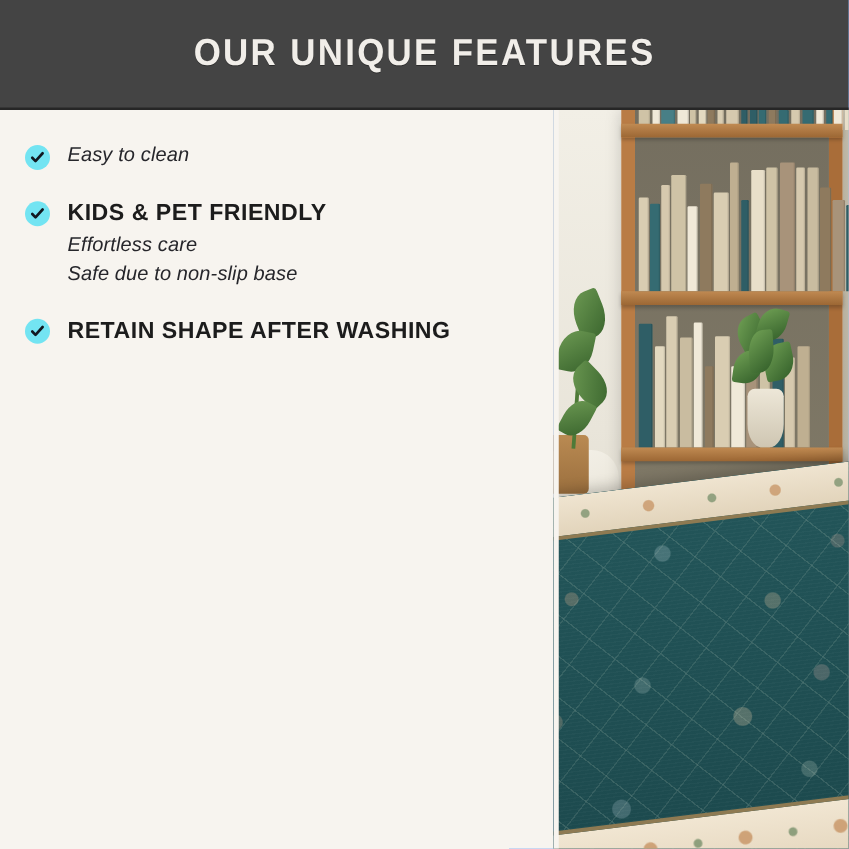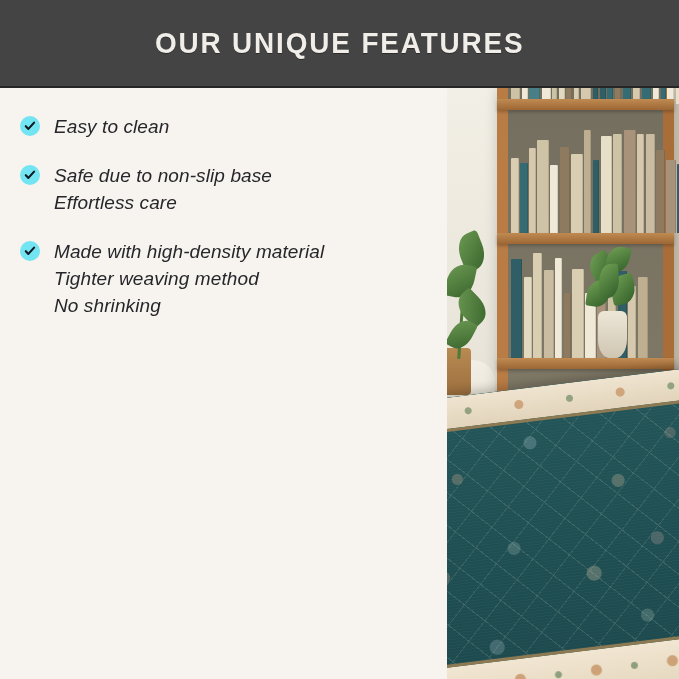--- a/index.html
+++ b/index.html
@@ -66,21 +66,21 @@
     color:#1C1C1C;
     letter-spacing:0.4px;
     text-transform:uppercase;
     line-height:1.15;
     margin:0 0 6px 0;
     font-family:"Liberation Sans", sans-serif;
   }
   .feature-lines{margin:0;padding:0;list-style:none;}
   .feature-line{
     font-style:italic;
-    font-size:19px;
+    font-size:16px;
     line-height:1.42;
     color:#26262B;
     letter-spacing:0.1px;
     font-family:"Liberation Sans", sans-serif;
   }
   .feature-para{
     font-style:italic;
     font-size:17px;
     line-height:1.42;
     color:#26262B;
@@ -298,37 +298,34 @@
           <li class="feature-line">Easy to clean</li>
         </ul>
       </div>
 
       <div class="feature">
         <span class="check-badge">
           <svg width="12" height="12" viewBox="0 0 12 12" aria-hidden="true">
             <path d="M1.8 6.2 L4.4 8.9 L10.1 2.6" fill="none" stroke="#111820" stroke-width="2.1" stroke-linecap="round" stroke-linejoin="round"></path>
           </svg>
         </span>
+        <div class="feature-title">KIDS &amp; PET FRIENDLY</div>
         <ul class="feature-lines">
+          <li class="feature-line">Effortless care</li>
           <li class="feature-line">Safe due to non-slip base</li>
-          <li class="feature-line">Effortless care</li>
         </ul>
       </div>
 
       <div class="feature">
         <span class="check-badge">
           <svg width="12" height="12" viewBox="0 0 12 12" aria-hidden="true">
             <path d="M1.8 6.2 L4.4 8.9 L10.1 2.6" fill="none" stroke="#111820" stroke-width="2.1" stroke-linecap="round" stroke-linejoin="round"></path>
           </svg>
         </span>
-        <ul class="feature-lines">
-          <li class="feature-line">Made with high-density material</li>
-          <li class="feature-line">Tighter weaving method</li>
-          <li class="feature-line">No shrinking</li>
-        </ul>
+        <div class="feature-title">RETAIN SHAPE AFTER WASHING</div>
       </div>
 
 
     </div>
 
     <div class="photo-panel">
       <div class="panel-divider"></div>
       <div class="photo-inner">
 
         <div class="wall"></div>

